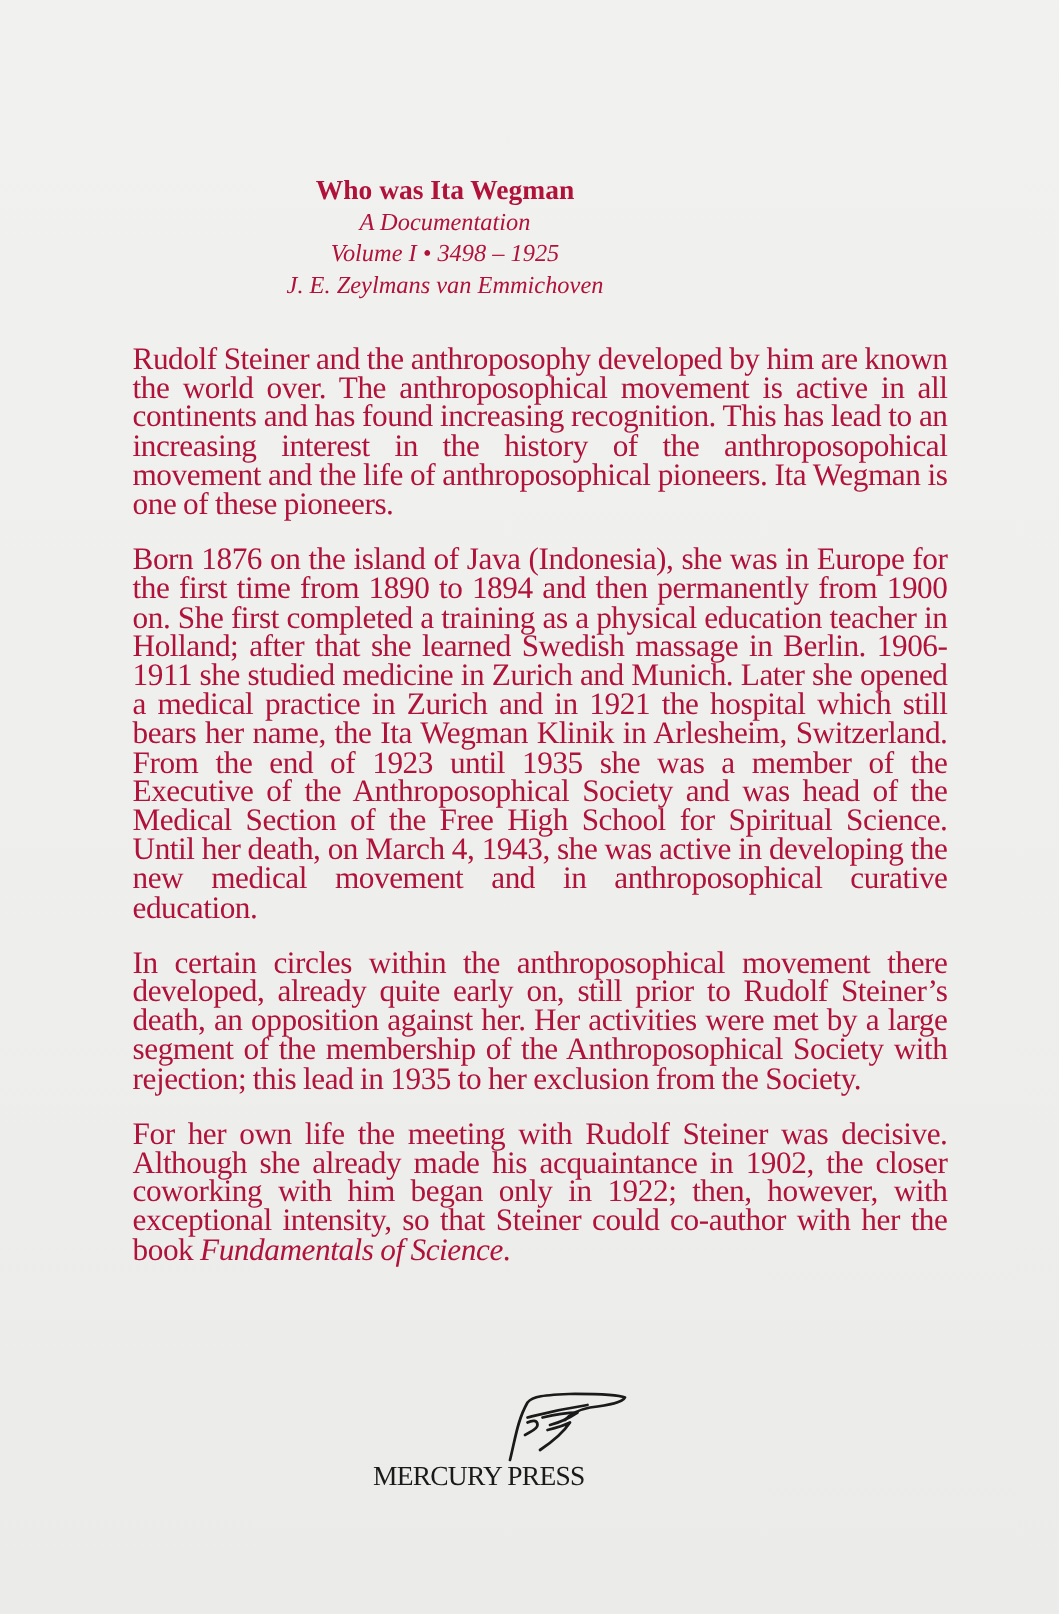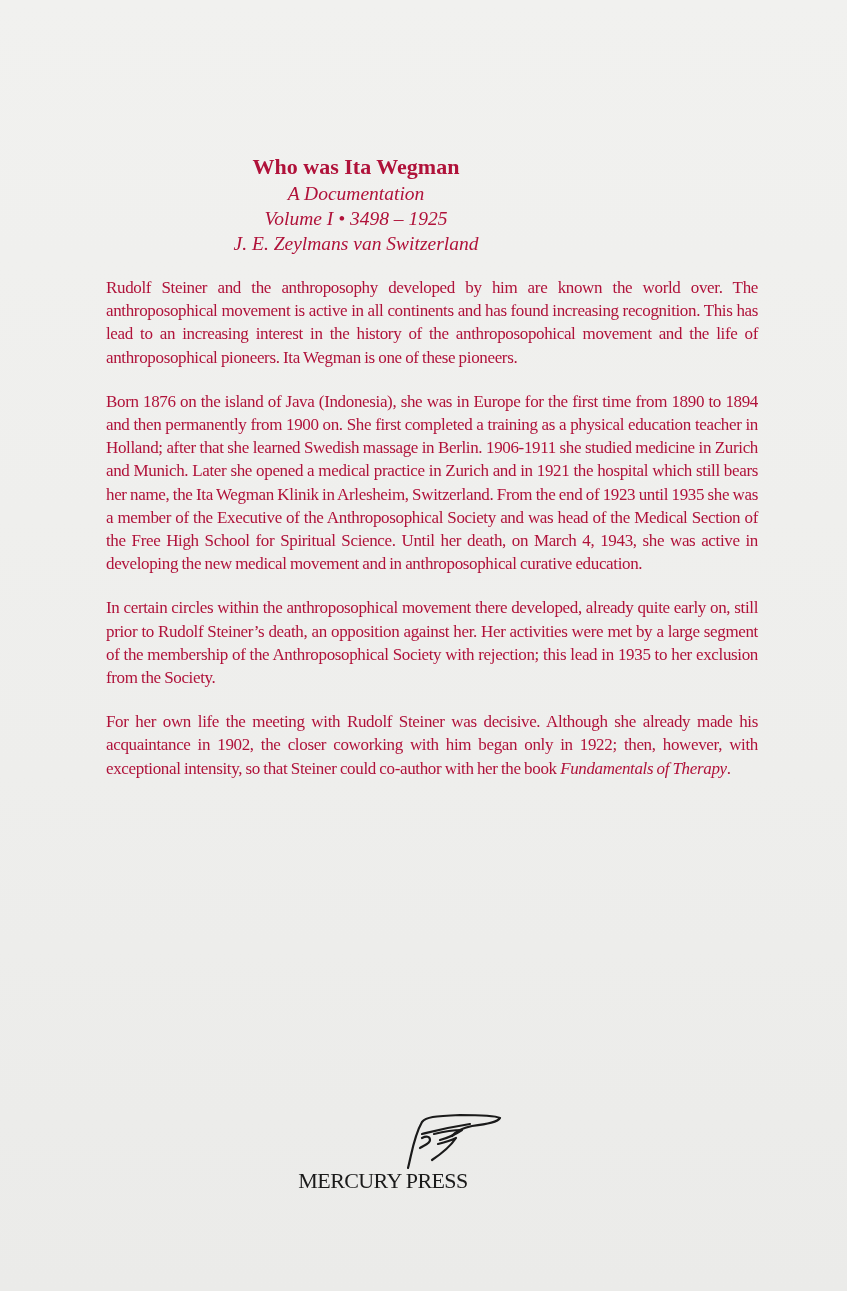--- a/index.html
+++ b/index.html
@@ -9,33 +9,33 @@
       position: relative;
       overflow: hidden;
       font-family: "Liberation Serif", "DejaVu Serif", serif;
     }
     .page {
       position: absolute; left: 0; top: 0; width: 847px; height: 1291px;
       background: linear-gradient(180deg, #f1f1ef 0%, #eeeeec 60%, #ebebe9 100%);
     }
     .header {
       position: absolute; left: 0; top: 138px; width: 694px;
-      text-align: center; color: #b0123a; margin-top: 15px;
+      text-align: center; color: #b0123a;
     }
     .title {
       font-weight: bold; font-size: 22px; line-height: 28px;
       margin: 0; padding-left: 18px;
     }
     .sub {
       font-style: italic; font-size: 19.5px; line-height: 25px; margin: 0;
       padding-left: 18px;
     }
     .body-text {
       position: absolute; left: 106px; top: 276px; width: 652px;
-      color: #b0123a; font-size: 17px; line-height: 23.2px;
+      color: #b0123a; font-size: 25px; line-height: 23.2px;
       letter-spacing: -0.35px; word-spacing: -0.5px;
     }
     .body-text p { margin: 0 0 21px 0; text-align: justify; }
     .body-text em { font-style: italic; }
     .logo {
       position: absolute; left: 400px; top: 1112px; width: 110px; height: 58px;
     }
     .publisher {
       position: absolute; left: 0; top: 1168px; width: 746px;
       text-align: center; color: #1a1a1a;
@@ -45,28 +45,28 @@
   </style>
 </head>
 <body>
 
 <div class="page">
 
   <div class="header">
     <p class="title">Who was Ita Wegman</p>
     <p class="sub">A Documentation</p>
     <p class="sub">Volume I • 3498 – 1925</p>
-    <p class="sub">J. E. Zeylmans van Switzerland</p>
+    <p class="sub">J. E. Zeylmans van Emmichoven</p>
   </div>
 
   <div class="body-text">
     <p>Rudolf Steiner and the anthroposophy developed by him are known the world over. The anthroposophical movement is active in all continents and has found increasing recognition. This has lead to an increasing interest in the history of the anthroposopohical movement and the life of anthroposophical pioneers. Ita Wegman is one of these pioneers.</p>
     <p>Born 1876 on the island of Java (Indonesia), she was in Europe for the first time from 1890 to 1894 and then permanently from 1900 on. She first completed a training as a physical education teacher in Holland; after that she learned Swedish massage in Berlin. 1906-1911 she studied medicine in Zurich and Munich. Later she opened a medical practice in Zurich and in 1921 the hospital which still bears her name, the Ita Wegman Klinik in Arlesheim, Switzerland. From the end of 1923 until 1935 she was a member of the Executive of the Anthroposophical Society and was head of the Medical Section of the Free High School for Spiritual Science. Until her death, on March 4, 1943, she was active in developing the new medical movement and in anthroposophical curative education.</p>
     <p>In certain circles within the anthroposophical movement there developed, already quite early on, still prior to Rudolf Steiner’s death, an opposition against her. Her activities were met by a large segment of the membership of the Anthroposophical Society with rejection; this lead in 1935 to her exclusion from the Society.</p>
-    <p><span>For her own life the meeting with Rudolf Steiner was decisive. Although she already made his acquaintance in 1902, the closer coworking with him began only in 1922; then, however, with exceptional intensity, so that Steiner could co-author with her the book </span><em>Fundamentals of Therapy</em><span>.</span></p>
+    <p><span>For her own life the meeting with Rudolf Steiner was decisive. Although she already made his acquaintance in 1902, the closer coworking with him began only in 1922; then, however, with exceptional intensity, so that Steiner could co-author with her the book </span><em>Fundamentals of Science</em><span>.</span></p>
   </div>
 
   <div class="logo">
     <svg width="110" height="58" viewBox="0 0 110 58" fill="none" stroke="#1a1a1a" stroke-width="2.2" stroke-linecap="round" stroke-linejoin="round">
       <path d="M8 56 C12 40, 14 24, 22 10 C26 5, 34 4, 60 3 C80 3, 96 4, 100 6 C98 10, 88 12, 72 14 C62 16, 56 19, 52 24"></path>
       <path d="M22 22 C30 20, 44 16, 70 12"></path>
       <path d="M22 26 C26 24, 30 24, 30 28 C30 32, 22 34, 20 36"></path>
       <path d="M34 22 C42 20, 54 18, 62 18 C56 22, 48 26, 40 28"></path>
       <path d="M38 32 C46 30, 52 28, 56 26 C52 32, 44 40, 32 48"></path>
     </svg>

